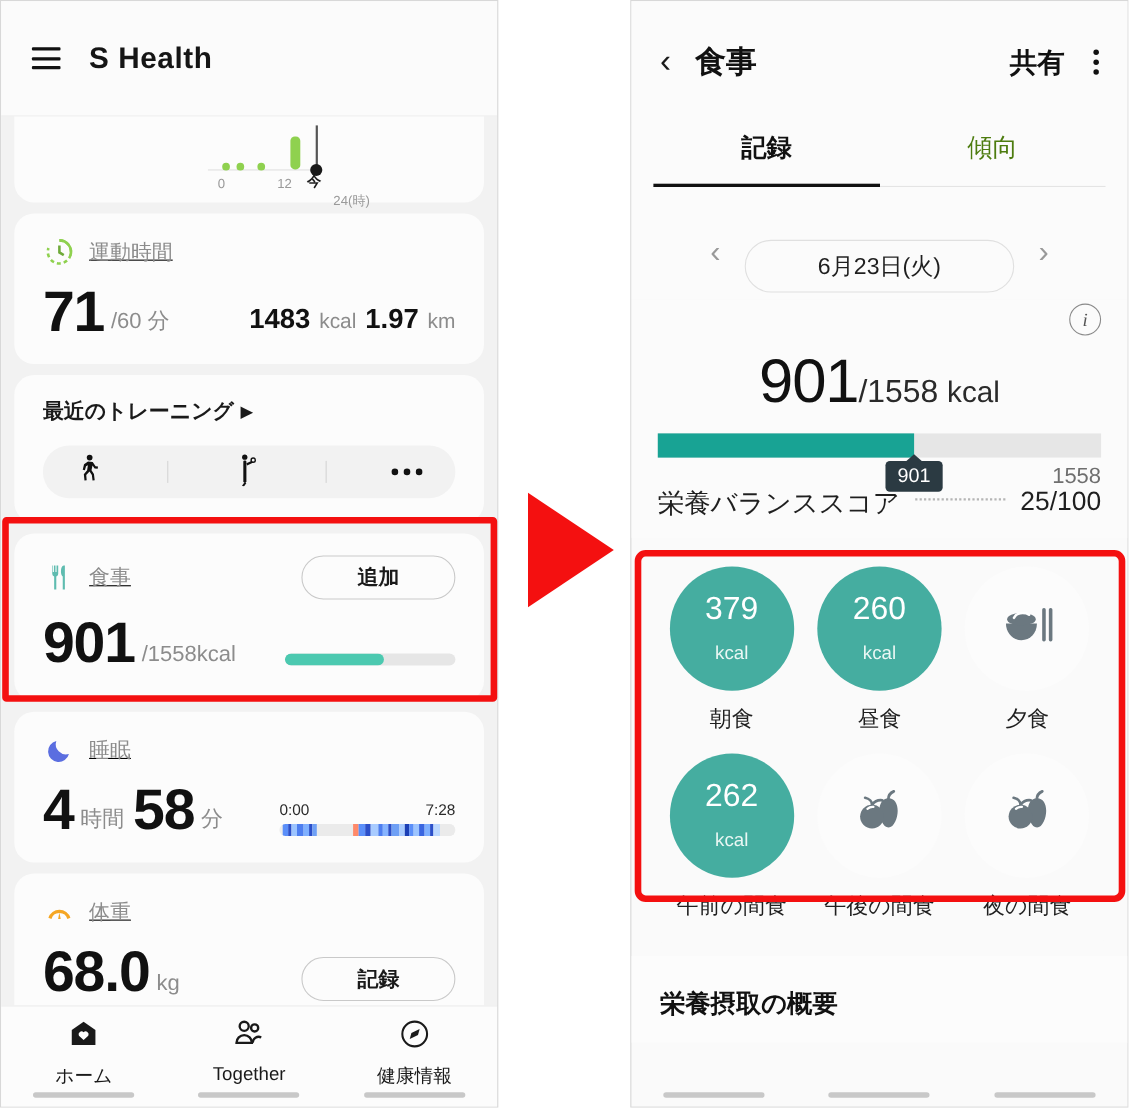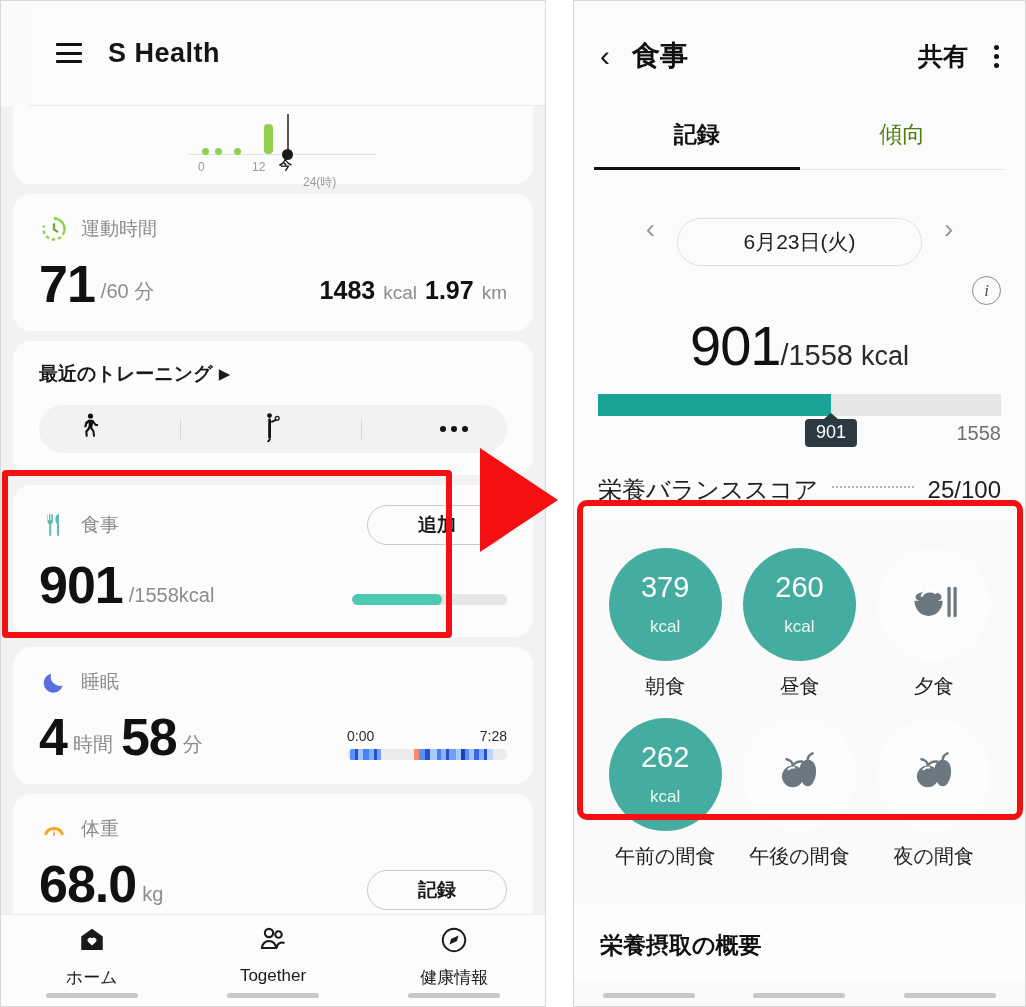--- a/index.html
+++ b/index.html
@@ -11,21 +11,21 @@
   }
   .stage { position: relative; width: 1026px; height: 1007px; background:#fff; }
 
   
   .phone {
     position: absolute; top: 0; height: 1007px;
     background: #fafafa;
     border: 1px solid #d8d8d8;
     overflow: hidden;
   }
-  #phone-left  { left: 0px;   width: 546px; padding-left: 27px; }
+  #phone-left  { left: 0px;   width: 453px; }
   #phone-right { left: 573px; width: 453px; }
 
   
   .app-bar {
     height: 105px; background:#fbfbfb;
     display:flex; align-items:center; padding: 0 28px;
     border-bottom: 1px solid #ececec;
   }
   .hamburger { width: 26px; height: 20px; display:flex; flex-direction:column; justify-content:space-between; margin-right: 26px;}
   .hamburger i { display:block; height:3px; background:#111; border-radius:1px; }
@@ -43,21 +43,21 @@
   .mini-chart { position:relative; height:78px; }
   .mc-axis { position:absolute; left:150px; right:130px; top:48px; height:1px; background:#e0e0e0; }
   .mc-dot { position:absolute; width:7px; height:7px; border-radius:50%; background:#8fd14f; top:42px; }
   .mc-bar { position:absolute; width:9px; border-radius:4px; background:#8fd14f; }
   .mc-now-line { position:absolute; width:1.5px; background:#555; }
   .mc-now-dot { position:absolute; width:11px; height:11px; border-radius:50%; background:#1a1a1a; }
   .mc-lab { position:absolute; font-size:12px; color:#9a9a9a; top:54px; }
   .mc-now-lab { position:absolute; font-size:13px; color:#1a1a1a; top:50px; font-weight:600; }
 
   .card-head { display:flex; align-items:center; justify-content:space-between; }
-  .card-head-l { display:flex; align-items:center; gap:12px; }
+  .card-head-l { display:flex; align-items:center; gap:12px;text-decoration:underline; }
   .card-label { font-size:19px; color:#8c8c8c; }
   .ico { width:30px; height:30px; display:flex; align-items:center; justify-content:center; }
 
   .pill-btn {
     min-width: 140px; height: 40px; border: 1px solid #c9c9c9; border-radius: 20px;
     background:#fcfcfc; font-size:19px; font-weight:700; color:#1a1a1a;
     display:flex; align-items:center; justify-content:center;
   }
 
   .big-row { display:flex; align-items:flex-end; margin-top: 16px; }
@@ -127,21 +127,21 @@
   .cal-badge {
     position:absolute; top:25px; transform:translateX(-50%);
     background:#2b3a42; color:#fff; font-size:18px; padding: 3px 11px 4px 11px; border-radius:4px;
   }
   .cal-badge::before {
     content:""; position:absolute; left:50%; top:-6px; transform:translateX(-50%);
     border-left:7px solid transparent; border-right:7px solid transparent; border-bottom:6px solid #2b3a42;
   }
   .cal-max { position:absolute; right:0; top:28px; font-size:20px; color:#6f6f6f; }
 
-  .score-row { display:flex; align-items:center; margin-top:58px; }
+  .score-row { display:flex; align-items:center; margin-top:25px; }
   .score-lab { font-size:24px; color:#1f1f1f; white-space:nowrap; }
   .score-dots { flex:1; border-bottom:2px dotted #b5b5b5; margin: 0 14px 6px 14px; height:1px; }
   .score-val { font-size:24px; color:#1f1f1f; white-space:nowrap; }
 
   .meal-card { background:#fafafa; margin: 0 14px; border-radius:16px; padding: 26px 10px 20px 10px; }
   .meal-grid { display:grid; grid-template-columns:repeat(3,1fr); row-gap:18px; }
   .meal-cell { display:flex; flex-direction:column; align-items:center; gap:12px; }
   .meal-circ {
     width:113px; height:113px; border-radius:50%;
     display:flex; flex-direction:column; align-items:center; justify-content:center;

